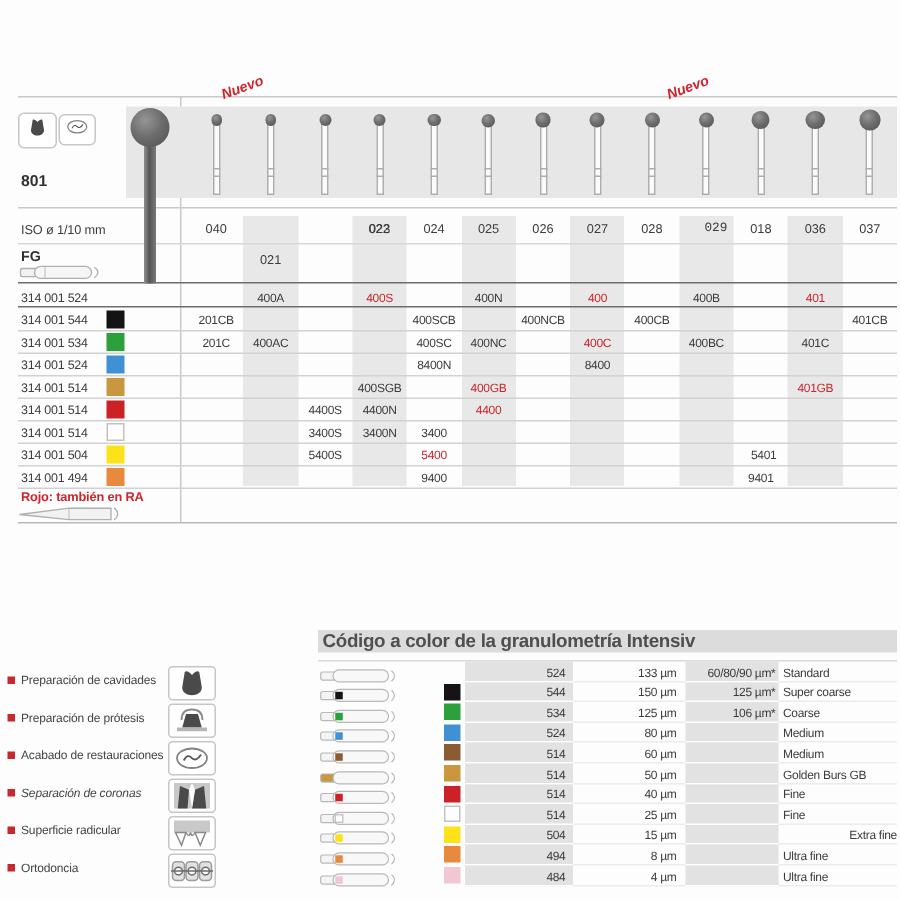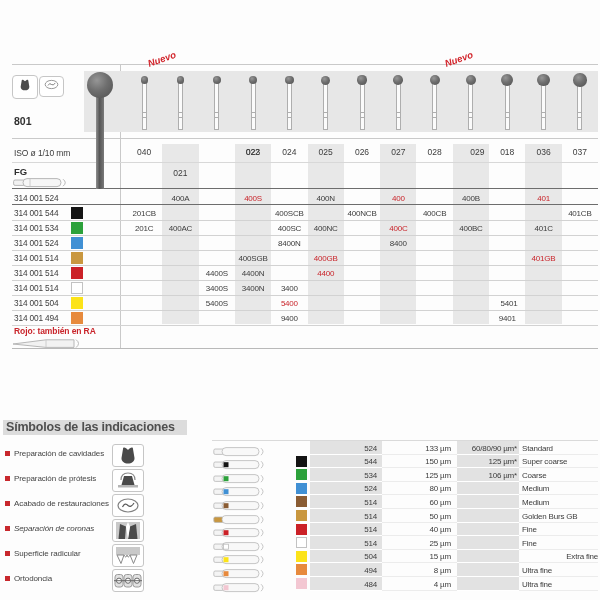--- a/index.html
+++ b/index.html
@@ -107,21 +107,21 @@
       <div class="shank" style="left:359.515px;top:82.68px;height:47.31999999999999px;"></div>
       <div class="collar" style="left:359.515px;top:112px;"></div>
       <div class="colnum" style="left:380.17px;top:147px;width:36.31px;z-index:1;">027</div>
       <div class="ball" style="left:393.46500000000003px;top:75.14px;width:9.719999999999999px;height:9.719999999999999px;"></div>
       <div class="shank" style="left:395.82500000000005px;top:82.86px;height:47.14px;"></div>
       <div class="collar" style="left:395.82500000000005px;top:112px;"></div>
       <div class="colnum" style="left:416.48px;top:147px;width:36.31px;z-index:1;">028</div>
       <div class="ball" style="left:429.59499999999997px;top:74.96px;width:10.08px;height:10.08px;"></div>
       <div class="shank" style="left:432.135px;top:83.04px;height:46.959999999999994px;"></div>
       <div class="collar" style="left:432.135px;top:112px;"></div>
-      <div class="colnum" style="left:452.79px;top:147px;width:49px;z-index:1;">029</div>
+      <div class="colnum" style="left:452.79px;top:147px;width:49px;z-index:1;font-family:Liberation Mono, monospace;">029</div>
       <div class="ball" style="left:465.725px;top:74.78px;width:10.44px;height:10.44px;"></div>
       <div class="shank" style="left:468.44500000000005px;top:83.22px;height:46.78px;"></div>
       <div class="collar" style="left:468.44500000000005px;top:112px;"></div>
       <div class="colnum" style="left:489.1px;top:147px;width:36.31px;z-index:1;">018</div>
       <div class="ball" style="left:501.315px;top:74.06px;width:11.879999999999999px;height:11.879999999999999px;"></div>
       <div class="shank" style="left:504.755px;top:83.94px;height:46.06px;"></div>
       <div class="collar" style="left:504.755px;top:112px;"></div>
       <div class="colnum" style="left:525.4100000000001px;top:147px;width:36.31px;z-index:1;">036</div>
       <div class="ball" style="left:537.085px;top:73.52px;width:12.959999999999999px;height:12.959999999999999px;"></div>
       <div class="shank" style="left:541.065px;top:84.48px;height:45.519999999999996px;"></div>
@@ -209,23 +209,20 @@
   <div class="rednote" style="left:14px;top:326px;">Rojo: también en RA</div>
   <div class="abs" style="left:12px;top:335px;">
     <svg width="76" height="12" viewBox="0 0 76 12">
         <polygon points="1,7 34,2.8 62,2.8 62,10.4 34,10.4" fill="#f2f2f2" stroke="#b0b0b0" stroke-width="0.9"></polygon>
         <line x1="34" y1="3" x2="34" y2="10" stroke="#c4c4c4" stroke-width="0.8"></line>
         <path d="M64,2.6 q5,3.8 0,8" fill="none" stroke="#b0b0b0" stroke-width="0.9"></path>
       </svg>
   </div>
   <div class="hline" style="left:12px;top:348px;width:586px;background:#b9b9b9;"></div>
 
-  <div class="hbar" style="left:3px;top:420px;width:184px;height:15px;">
-    <div class="hbartext">Símbolos de las indicaciones</div>
-  </div>
   <div id="symbols-list">
       <div class="symbullet" style="left:5px;top:451px;"></div>
       <div class="symitem-label" style="left:14px;top:449px;">Preparación de cavidades</div>
       <div class="iconbox" style="left:112px;top:444px;width:30px;height:21px;border-radius:3px;">
         <svg width="30" height="21" viewBox="0 0 30 21">
           <path d="M10,4 C10,1.5 13,2.5 15,5 C17,2.5 20,1.5 20,4 L21.5,13 C21.8,16.5 18.5,18.5 15,18.5 C11.5,18.5 8.2,16.5 8.5,13 Z" fill="#4a4a4a"></path>
         </svg>
       </div>
       <div class="symbullet" style="left:5px;top:476px;"></div>
       <div class="symitem-label" style="left:14px;top:474px;">Preparación de prótesis</div>
@@ -272,20 +269,23 @@
           <rect x="11" y="4.5" width="8" height="12.5" rx="2.5" fill="#e2e2e2" stroke="#9a9a9a" stroke-width="1"></rect>
           <rect x="20" y="4.5" width="8" height="12.5" rx="2.5" fill="#e2e2e2" stroke="#9a9a9a" stroke-width="1"></rect>
           <circle cx="6" cy="10.7" r="2.6" fill="#fff" stroke="#6a6a6a" stroke-width="1"></circle>
           <circle cx="15" cy="10.7" r="2.6" fill="#fff" stroke="#6a6a6a" stroke-width="1"></circle>
           <circle cx="24" cy="10.7" r="2.6" fill="#fff" stroke="#6a6a6a" stroke-width="1"></circle>
           <line x1="1" y1="10.7" x2="29" y2="10.7" stroke="#6a6a6a" stroke-width="1"></line>
         </svg>
       </div>
     </div>
 
+  <div class="hbar" style="left:212px;top:420px;width:386px;height:15px;">
+    <div class="hbartext">Código a color de la granulometría Intensiv</div>
+  </div>
   <div class="hline" style="left:212px;top:440px;width:386px;background:#dadada;"></div>
   <div id="grit-rows">
       <div class="abs" style="left:213px;top:442.5px;width:54px;height:11px;"><svg width="54" height="11" viewBox="0 0 54 11">
           <rect x="0.8" y="3" width="10" height="5.4" rx="1.4" fill="#f4f4f4" stroke="#b8b8b8" stroke-width="0.8"></rect>
           <rect x="9" y="1.6" width="37" height="8" rx="4" fill="#f8f8f8" stroke="#b8b8b8" stroke-width="0.8"></rect>
           <path d="M48,2.2 q4,3.3 0,7" fill="none" stroke="#b8b8b8" stroke-width="0.8"></path>
         </svg></div>
       <div class="gritcell gritgray" style="left:310px;top:441px;width:72px;height:13.6px;text-align:right;padding:2.5px 5px 0 0;">524</div>
       <div class="gritcell gritwhite" style="left:382px;top:441px;width:75px;height:13.6px;text-align:right;padding:2.5px 6px 0 0;">133 µm</div>
       <div class="gritcell gritgray" style="left:457px;top:441px;width:62px;height:13.6px;text-align:right;padding:2.5px 2px 0 0;">60/80/90 µm*</div>

